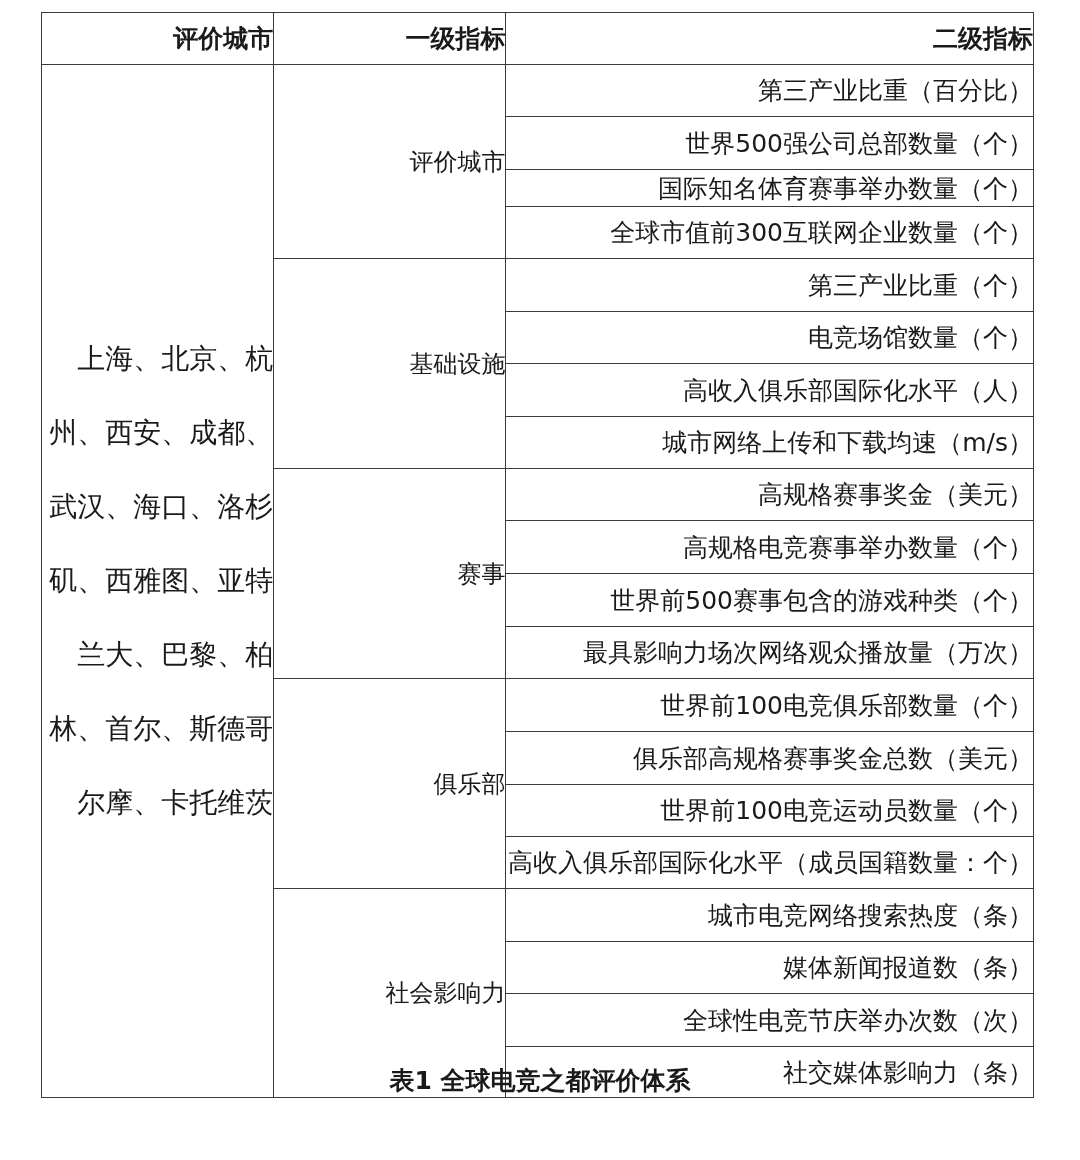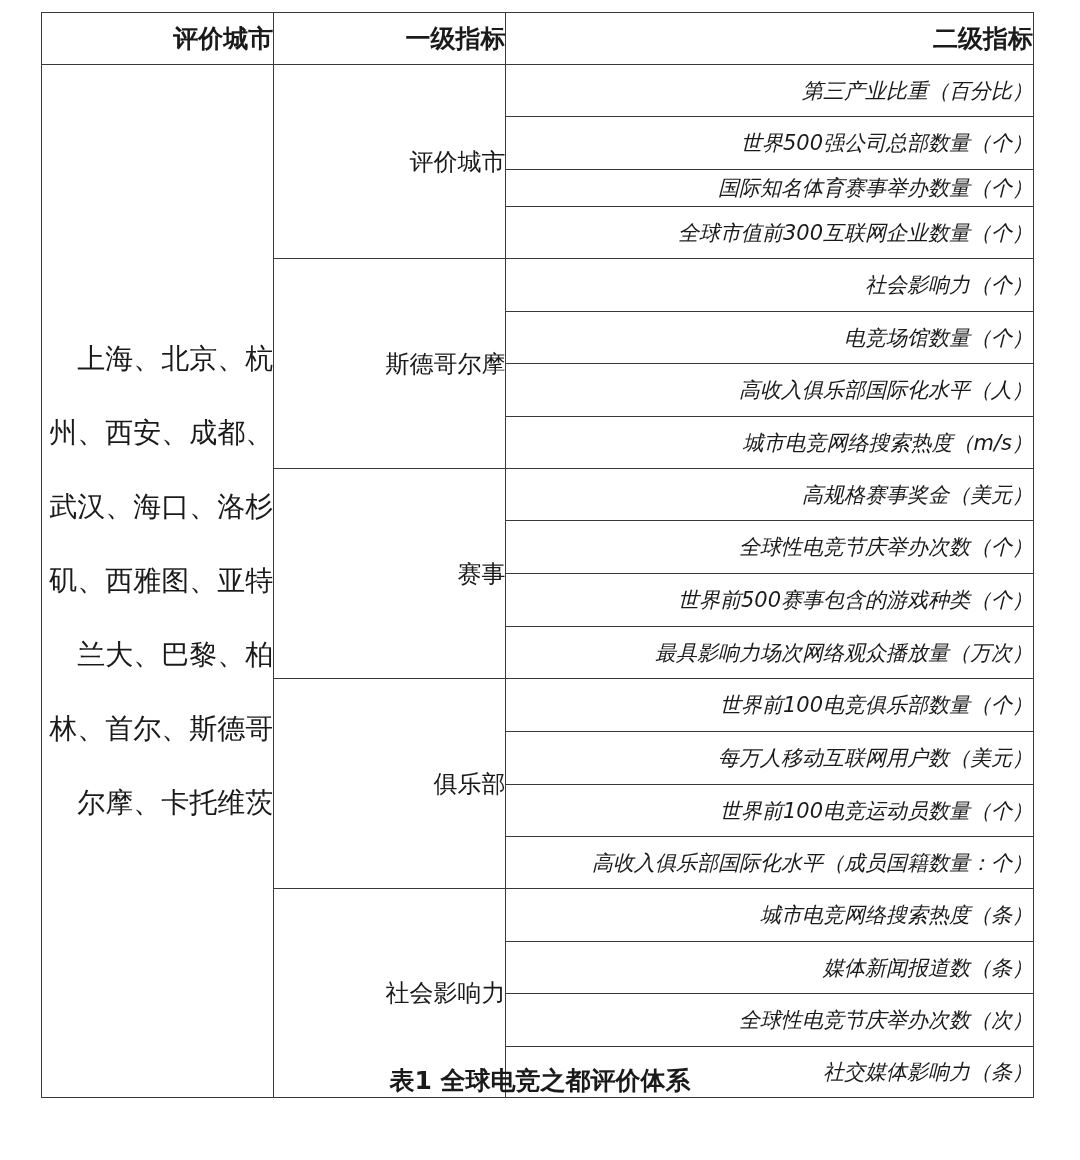--- a/index.html
+++ b/index.html
@@ -5,21 +5,21 @@
   html, body { margin: 0; padding: 0; background: #ffffff; }
   body { width: 1080px; height: 1160px; position: relative; overflow: hidden;
          font-family: "DejaVu Sans", "Liberation Sans", sans-serif; color: #1a1a1a; }
   .tbl { position: absolute; left: 41px; top: 12px; width: 993px; height: 1086px;
          border-collapse: collapse; table-layout: fixed; }
   .tbl td, .tbl th { border: 1.5px solid #3a3a3a; padding: 0; text-align: right; vertical-align: middle; }
   .tbl th { font-weight: bold; font-size: 25px; height: 51px; }
   .col1 { width: 232px; }
   .col2 { width: 232px; }
   .col3 { width: 527px; }
-  .sub { font-size: 21px; white-space: nowrap; letter-spacing: 0; font-style: italic; }
+  .sub { font-size: 25px; white-space: nowrap; letter-spacing: 0; }
   .lvl1 { font-size: 24px; }
   .cities { font-size: 28px; line-height: 74px; padding: 0 2px; text-align: center; word-break: break-all; }
   .caption { position: absolute; left: 0; width: 1080px; top: 1064px; text-align: center;
              font-weight: bold; font-size: 25px; }
 </style>
 </head>
 <body>
 
 <table class="tbl">
   <colgroup>
@@ -45,53 +45,53 @@
       <td class="sub">世界500强公司总部数量（个）</td>
     </tr>
     <tr style="height:37px">
       <td class="sub">国际知名体育赛事举办数量（个）</td>
     </tr>
     <tr style="height:52px">
       <td class="sub">全球市值前300互联网企业数量（个）</td>
     </tr>
 
     <tr style="height:53px">
-      <td rowspan="4" class="lvl1">斯德哥尔摩</td>
-      <td class="sub">社会影响力（个）</td>
+      <td rowspan="4" class="lvl1">基础设施</td>
+      <td class="sub">第三产业比重（个）</td>
     </tr>
     <tr style="height:52px">
       <td class="sub">电竞场馆数量（个）</td>
     </tr>
     <tr style="height:53px">
       <td class="sub">高收入俱乐部国际化水平（人）</td>
     </tr>
     <tr style="height:52px">
-      <td class="sub">城市电竞网络搜索热度（m/s）</td>
+      <td class="sub">城市网络上传和下载均速（m/s）</td>
     </tr>
 
     <tr style="height:52px">
       <td rowspan="4" class="lvl1">赛事</td>
       <td class="sub">高规格赛事奖金（美元）</td>
     </tr>
     <tr style="height:53px">
-      <td class="sub">全球性电竞节庆举办次数（个）</td>
+      <td class="sub">高规格电竞赛事举办数量（个）</td>
     </tr>
     <tr style="height:53px">
       <td class="sub">世界前500赛事包含的游戏种类（个）</td>
     </tr>
     <tr style="height:52px">
       <td class="sub">最具影响力场次网络观众播放量（万次）</td>
     </tr>
 
     <tr style="height:53px">
       <td rowspan="4" class="lvl1">俱乐部</td>
       <td class="sub">世界前100电竞俱乐部数量（个）</td>
     </tr>
     <tr style="height:53px">
-      <td class="sub">每万人移动互联网用户数（美元）</td>
+      <td class="sub">俱乐部高规格赛事奖金总数（美元）</td>
     </tr>
     <tr style="height:52px">
       <td class="sub">世界前100电竞运动员数量（个）</td>
     </tr>
     <tr style="height:52px">
       <td class="sub">高收入俱乐部国际化水平（成员国籍数量：个）</td>
     </tr>
 
     <tr style="height:53px">
       <td rowspan="4" class="lvl1">社会影响力</td>

